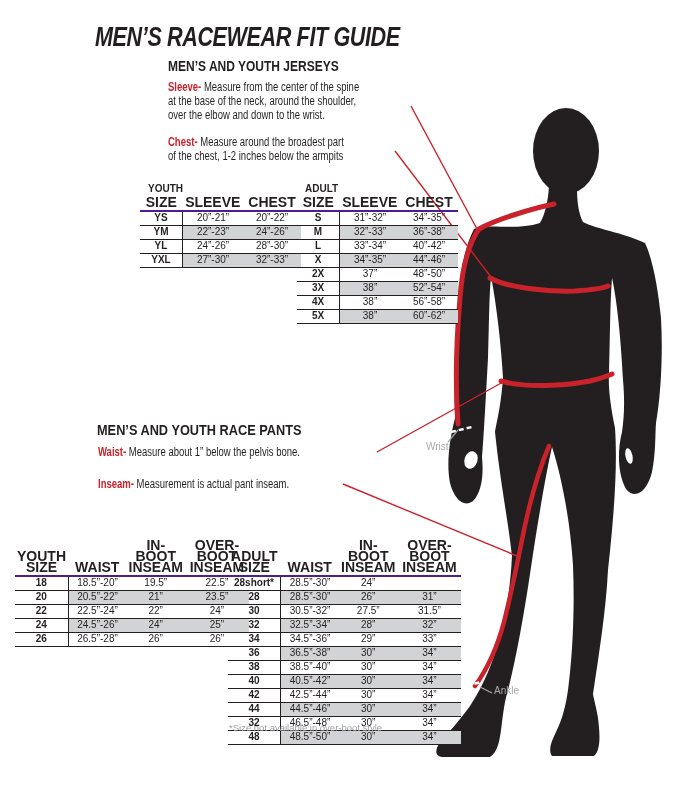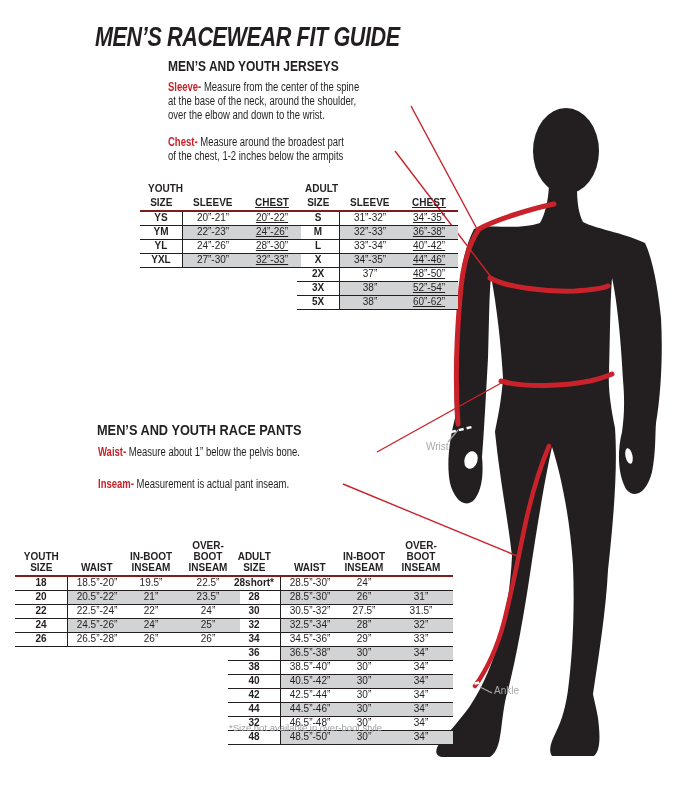--- a/index.html
+++ b/index.html
@@ -12,30 +12,30 @@
   .title{font-size:27px;font-weight:bold;font-style:italic;letter-spacing:-0.5px;
          transform:scaleX(0.80);transform-origin:left top;white-space:nowrap;}
   .sec-head{font-size:15px;font-weight:bold;transform:scaleX(0.80);transform-origin:left top;white-space:nowrap;}
   .para{font-size:12.5px;line-height:13.8px;transform:scaleX(0.76);transform-origin:left top;}
   .para .lbl{font-weight:bold;color:#c9222a;}
   .para .body-text{white-space:pre-line;}
 
   .tbl{z-index:2;}
   .tbl-label{font-size:10px;font-weight:bold;margin:0 0 2px 8px;}
   table.fit{border-collapse:collapse;}
-  table.fit th{font-size:10px;font-weight:bold;text-align:center;vertical-align:bottom;
+  table.fit th{font-size:14px;font-weight:bold;text-align:center;vertical-align:bottom;
                padding:1px 2px 2px;line-height:11px;white-space:pre-line;
-               border-bottom:2px solid #7f1d1d;}
+               border-bottom:2px solid #4c1d95;}
   table.fit td{font-size:10px;text-align:center;padding:1px 2px;line-height:10.5px;height:11px;
                border-bottom:1px solid #231f20;}
   table.fit td.size{font-weight:bold;border-right:1px solid #231f20;}
   table.fit tr.shade td:not(.size){background:#d2d3d5;}
   .jt th:nth-child(1),.jt td:nth-child(1){width:38px;}
   .jt th:nth-child(2),.jt td:nth-child(2){width:56px;text-align:center;}
-  .jt th:nth-child(3),.jt td:nth-child(3){width:54px;text-decoration:underline;}
+  .jt th:nth-child(3),.jt td:nth-child(3){width:54px;}
   .pt th:nth-child(1),.pt td:nth-child(1){width:48px;}
   .pt th:nth-child(2),.pt td:nth-child(2){width:54px;}
   .pt th:nth-child(3),.pt td:nth-child(3){width:46px;}
   .pt th:nth-child(4),.pt td:nth-child(4){width:60px;text-align:center;}
 
   .footnote{font-size:9.5px;color:#9ea0a3;}
   .part-label{font-size:10px;color:#a7a9ac;z-index:2;}
 </style>
 </head>
 <body>
@@ -211,20 +211,25 @@
             <tr>
               <td class="size">2X</td>
               <td>37”</td>
               <td>48”-50”</td>
             </tr>
             <tr class="shade">
               <td class="size">3X</td>
               <td>38”</td>
               <td>52”-54”</td>
             </tr>
+            <tr>
+              <td class="size">4X</td>
+              <td>38”</td>
+              <td>56”-58”</td>
+            </tr>
             <tr class="shade">
               <td class="size">5X</td>
               <td>38”</td>
               <td>60”-62”</td>
             </tr>
           </tbody>
         </table>
       </div>
   </div>
 

